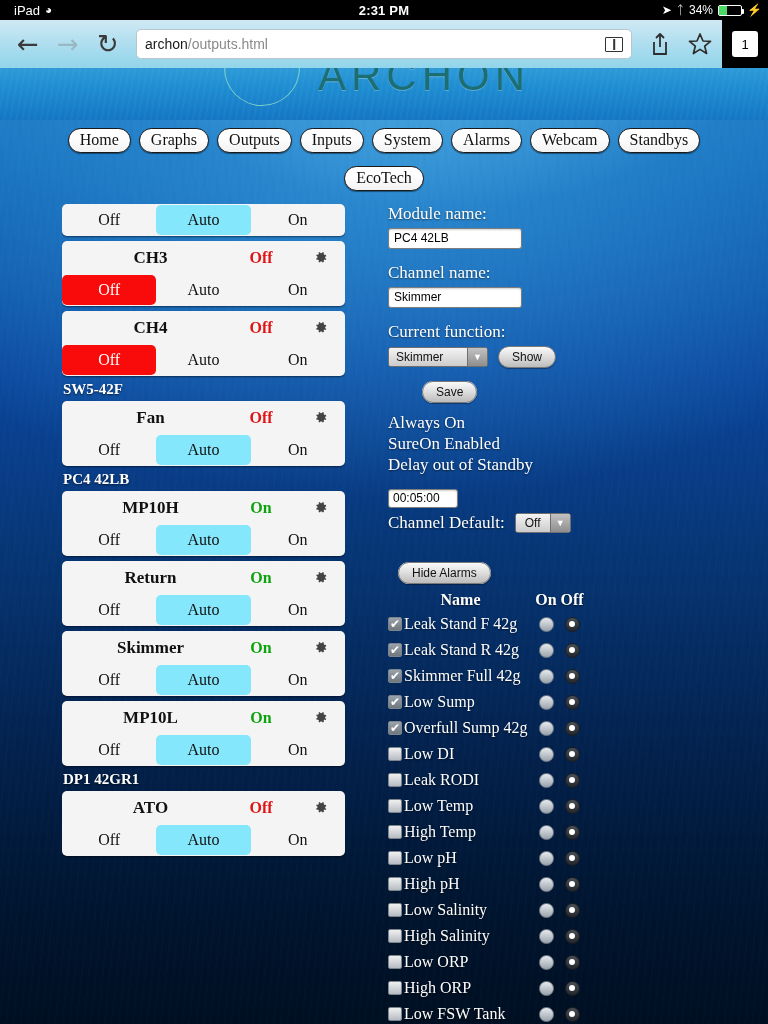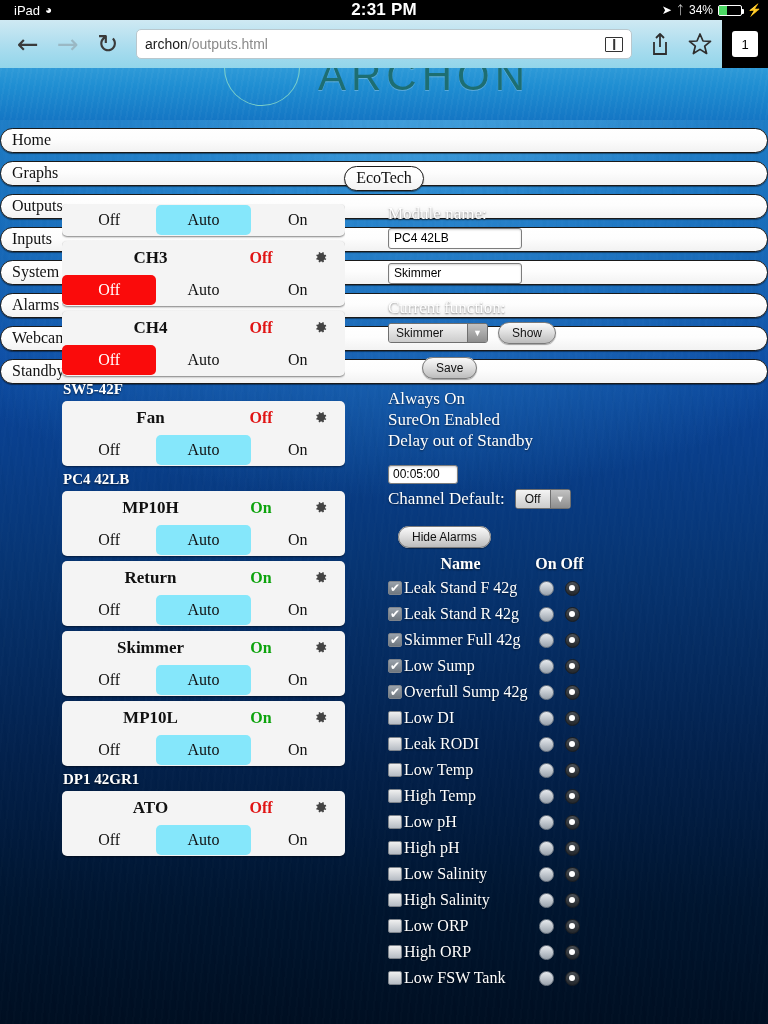--- a/index.html
+++ b/index.html
@@ -16,21 +16,21 @@
     background: #000000; color: #fff;
     font-family: "Liberation Sans", sans-serif;
     font-size: 13px;
     display: flex; align-items: center;
     position: relative;
     padding-left: 8px;
   }
   #status-left { display: flex; align-items: center; gap: 5px; padding-left: 6px; }
   #status-center {
     position: absolute; left: 0; right: 0; text-align: center;
-    font-weight: bold; font-size: 17px; letter-spacing: .2px;
+    font-weight: bold; font-size: 13px; letter-spacing: .2px;
   }
   #status-right {
     margin-left: auto; display: flex; align-items: center; gap: 5px;
     padding-right: 6px; position: relative; z-index: 2; font-size: 12px;
   }
   .wifi-glyph { font-size: 12px; display: inline-block; }
   .batt {
     width: 24px; height: 11px; border: 1px solid #fff; border-radius: 2px;
     position: relative; display: inline-block;
   }
@@ -119,21 +119,21 @@
     width: 76px; height: 76px; border-radius: 50%;
     border: 1.6px solid rgba(140,220,200,.85);
     border-top-color: rgba(140,220,200,.25);
   }
 
   
   #nav-row, #nav-row2 {
     position: absolute; width: 768px; display: flex; justify-content: center;
     gap: 8px;
   }
-  #nav-row { top: 60px; flex-direction: column; }
+  #nav-row { top: 60px; }
   #nav-row2 { top: 98px; }
   .pill {
     background: linear-gradient(to bottom, #ffffff 0%, #fdfdfd 45%, #f2f2f2 100%);
     border: 1px solid #1a1a1a;
     border-radius: 14px;
     padding: 2px 11px 3px;
     font-family: "Liberation Serif", serif;
     font-size: 16px; color: #111;
     line-height: 18px;
     box-shadow: 0 1px 1px rgba(0,0,0,.45);
@@ -230,21 +230,21 @@
     text-shadow: 0 1px 2px rgba(0,0,0,.55);
   }
   #save-btn-wrap { margin: 12px 0 12px 34px; }
   .time-input {
     width: 70px; height: 19px; background: #fff; border: 1px solid #7d7d7d;
     border-radius: 3px; font-family: "Liberation Sans", sans-serif;
     font-size: 12px; color: #000; padding: 0 4px; line-height: 17px;
     margin: 14px 0 4px;
     box-shadow: inset 0 1px 2px rgba(0,0,0,.18);
   }
-  #hide-alarms-wrap { margin: 18px 0 10px 10px; }
+  #hide-alarms-wrap { margin: 30px 0 10px 10px; }
 
   
   #alarm-head {
     display: flex; align-items: baseline;
     color: #fff; font-weight: bold; font-size: 16px;
     text-shadow: 0 1px 2px rgba(0,0,0,.6);
     margin-bottom: 2px;
   }
   #alarm-head .h-name { width: 145px; text-align: center; }
   #alarm-head .h-on   { width: 26px; text-align: center; }
@@ -493,20 +493,21 @@
           <div class="mode sel-auto">Auto</div>
           <div class="mode">On</div>
         </div>
       </div>
     </div>
 
   <div id="settings-panel">
     <div class="field-label">Module name:</div>
     <div class="txt-input">PC4 42LB</div>
 
+    <div class="field-label">Channel name:</div>
     <div class="txt-input">Skimmer</div>
 
     <div class="field-label">Current function:</div>
     <div class="row-inline">
       <div class="select-ctl">
         <div class="val">Skimmer</div>
         <div class="arrow">▼</div>
       </div>
       <div class="btn-gray">Show</div>
     </div>

